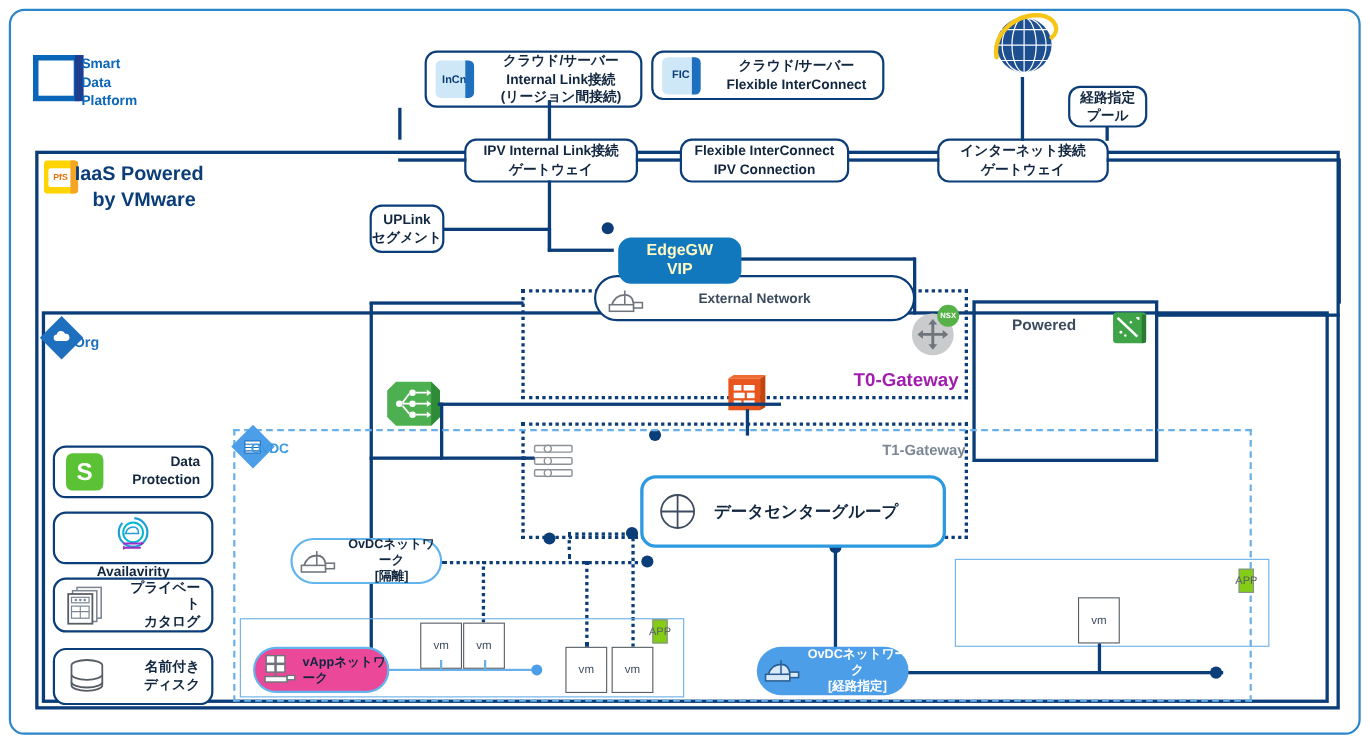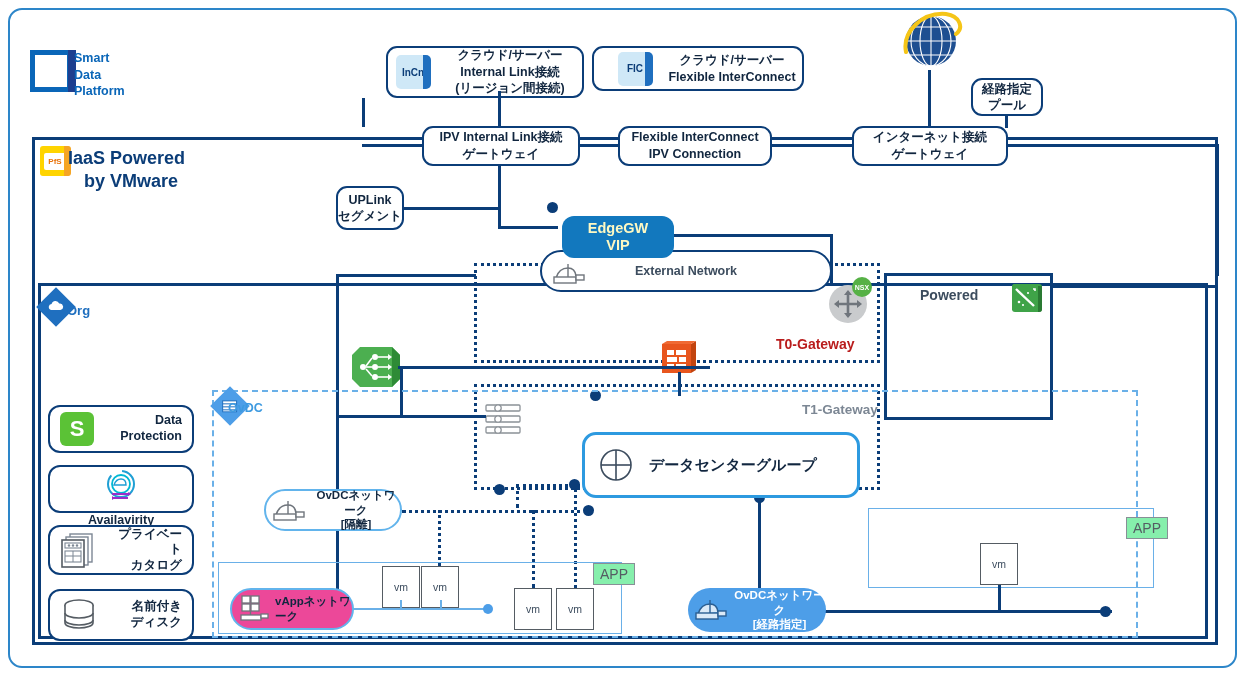--- a/index.html
+++ b/index.html
@@ -24,21 +24,21 @@
   
   #t0-zone{left:474px;top:263px;width:406px;height:100px;border:3.2px dotted #0b3d78;}
   #t1-zone{left:474px;top:384px;width:406px;height:106px;border:3.2px dotted #0b3d78;}
 
   
   .rbox{border:2.6px solid #0b3d78;border-radius:11px;background:#ffffff;
         display:flex;align-items:center;justify-content:center;text-align:center;
         color:#11263f;font-weight:bold;}
 
   #incn-box{left:386px;top:46px;width:198px;height:52px;justify-content:flex-start;padding-left:8px;gap:8px;}
-  #fic-box{left:592px;top:46px;width:212px;height:45px;justify-content:flex-start;padding-left:24px;gap:10px;align-items:center;}
+  #fic-box{left:592px;top:46px;width:212px;height:45px;justify-content:flex-start;padding-left:8px;gap:10px;align-items:center;}
   #ipv-gw{left:422px;top:126px;width:158px;height:40px;font-size:12.5px;line-height:1.35;}
   #fic-ipv{left:618px;top:126px;width:154px;height:40px;font-size:12.5px;line-height:1.35;}
   #internet-gw{left:852px;top:126px;width:156px;height:40px;font-size:12.5px;line-height:1.35;}
   #pool-box{left:971px;top:78px;width:72px;height:38px;font-size:12.5px;line-height:1.3;}
   #uplink-box{left:336px;top:186px;width:68px;height:44px;font-size:12.5px;line-height:1.3;}
 
   .srv{border-radius:12px;border:2.6px solid #0b3d78;background:#fff;
        display:flex;align-items:center;gap:10px;padding:0 10px;}
   #srv1{left:48px;top:405px;width:146px;height:48px;}
   #srv2{left:48px;top:465px;width:146px;height:48px;flex-direction:column;}
@@ -67,21 +67,21 @@
   #ovdc-routed{left:688px;top:588px;width:138px;height:44px;background:#4d9ee8;border-radius:22px;
                display:flex;align-items:center;gap:5px;padding-left:6px;z-index:6;}
   #ovdc-routed .lbl{font-size:11.5px;font-weight:bold;color:#fff;line-height:1.25;text-align:center;flex:1;}
 
   
   .sect-title{font-weight:bold;color:#0b3d78;font-size:18px;line-height:1.3;}
   #iaas-title{left:68px;top:147px;}
   #org-title{left:67px;top:303px;font-size:13px;color:#1f6fbf;}
   #ovdc-title{left:228px;top:400px;font-size:12.5px;color:#3d9ae0;}
   #edgenode-title{left:920px;top:286px;font-size:14px;color:#3c4c5e;}
-  #t0-title{left:776px;top:336px;font-size:14px;font-weight:bold;color:#b91c1c;}
+  #t0-title{left:776px;top:336px;font-size:17px;font-weight:bold;color:#a21caf;}
   #t1-title{left:802px;top:402px;font-size:13.5px;font-weight:bold;color:#7c8794;}
 
   
   #logo-sq{left:30px;top:50px;width:42px;height:42px;border:5px solid #0a66b8;background:#fff;}
   #logo-sq:after{content:"";position:absolute;right:-9px;top:-5px;width:8px;height:42px;background:#1e3f8f;}
   #logo-txt{left:74px;top:50px;color:#0a66b8;font-weight:bold;font-size:12.5px;line-height:1.32;}
 
   
   .ln{position:absolute;background:#0b3d78;}
   .lnh{height:2.6px;}
@@ -110,22 +110,22 @@
 
   .diamond{width:28px;height:28px;background:#1f6fbf;transform:rotate(45deg);
            display:flex;align-items:center;justify-content:center;}
   .diamond>*{transform:rotate(-45deg);}
 
   .ico-s{width:34px;height:34px;background:#5bc236;border-radius:6px;display:flex;
          align-items:center;justify-content:center;color:#fff;font-size:22px;font-weight:bold;flex:0 0 auto;}
 
   .vm{position:absolute;border:1.8px solid #555c63;background:#fff;width:38px;height:42px;
       display:flex;align-items:center;justify-content:center;font-size:10.5px;color:#3c4c5e;}
-  .appbadge{position:absolute;border:1.8px solid #888f96;background:#86efac;width:42px;height:22px;
-            display:flex;align-items:center;justify-content:center;font-size:14px;color:#555c63;}
+  .appbadge{position:absolute;border:1.8px solid #888f96;background:#84cc16;width:14px;height:22px;
+            display:flex;align-items:center;justify-content:center;font-size:10px;color:#555c63;}
 
   
   #globe{left:898px;top:8px;width:66px;height:66px;}
   
   #fw-icon{left:662px;top:341px;width:34px;height:34px;}
   #t0-router{left:828px;top:284px;width:40px;height:40px;}
   #nsx-badge{left:852px;top:277px;width:20px;height:20px;border-radius:50%;background:#56b146;
              color:#fff;font-size:7px;display:flex;align-items:center;justify-content:center;font-weight:bold;}
   #edgenode-ico{left:1012px;top:284px;width:30px;height:28px;background:#3fa348;border-radius:3px;}
   #green-router{left:350px;top:345px;width:50px;height:44px;}

